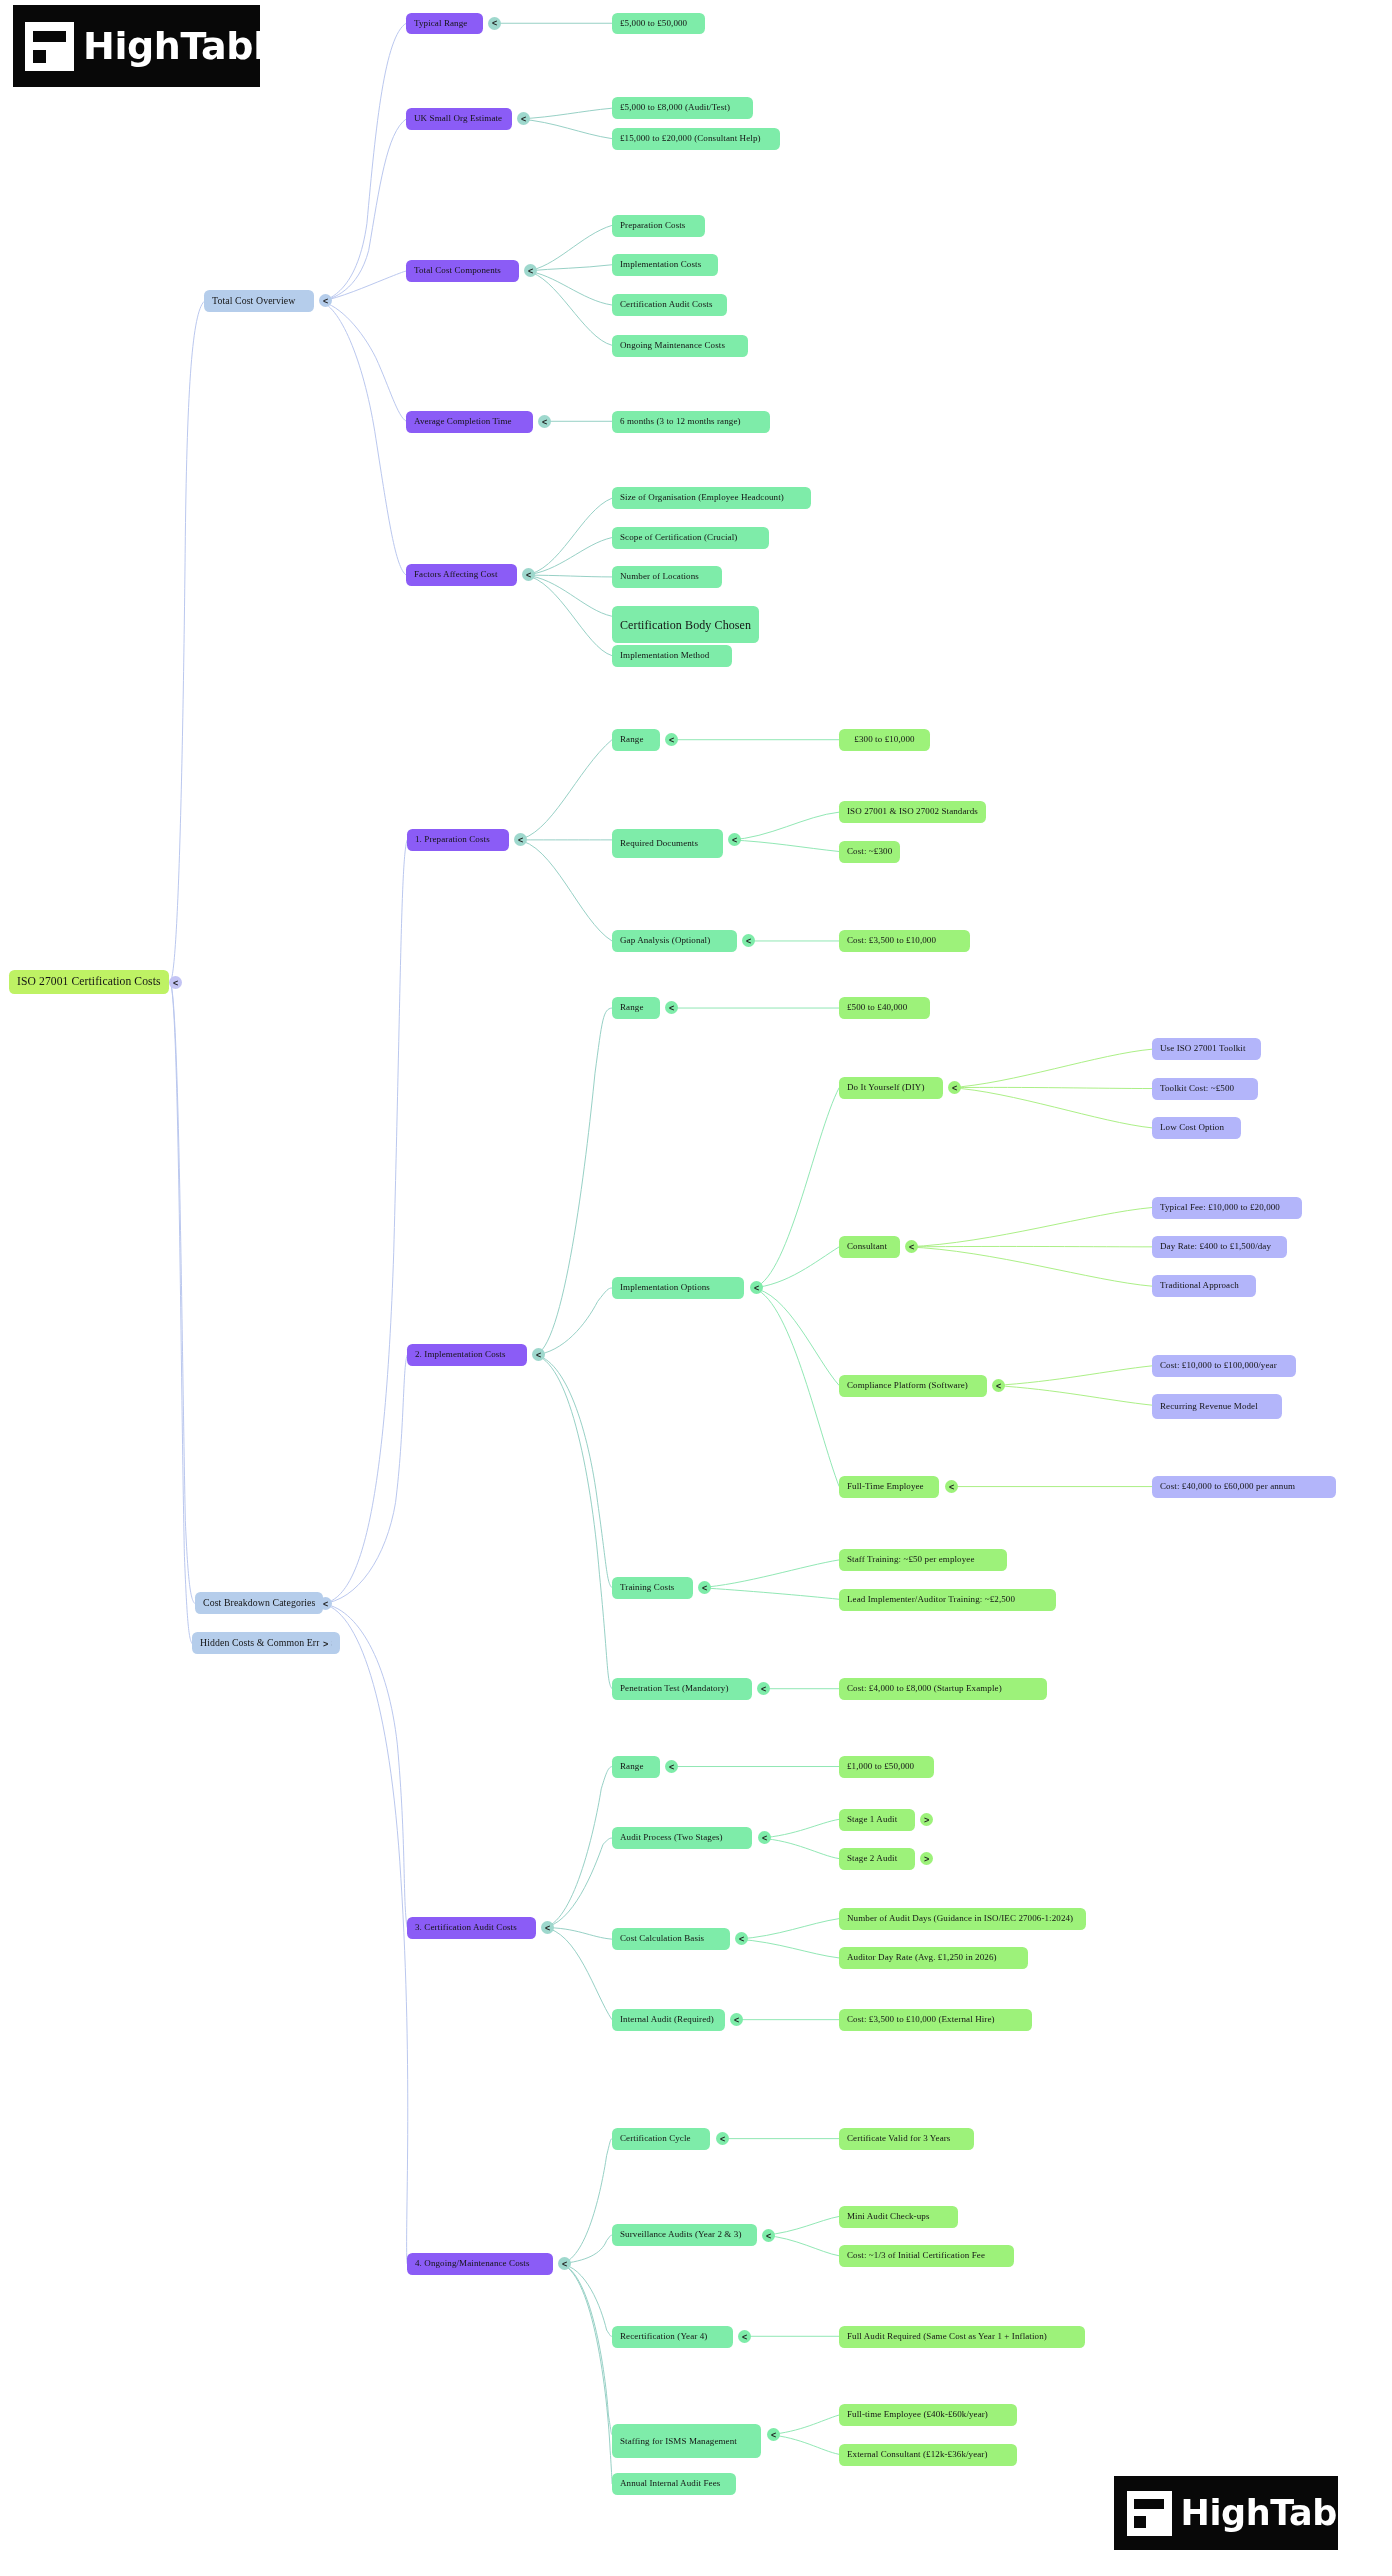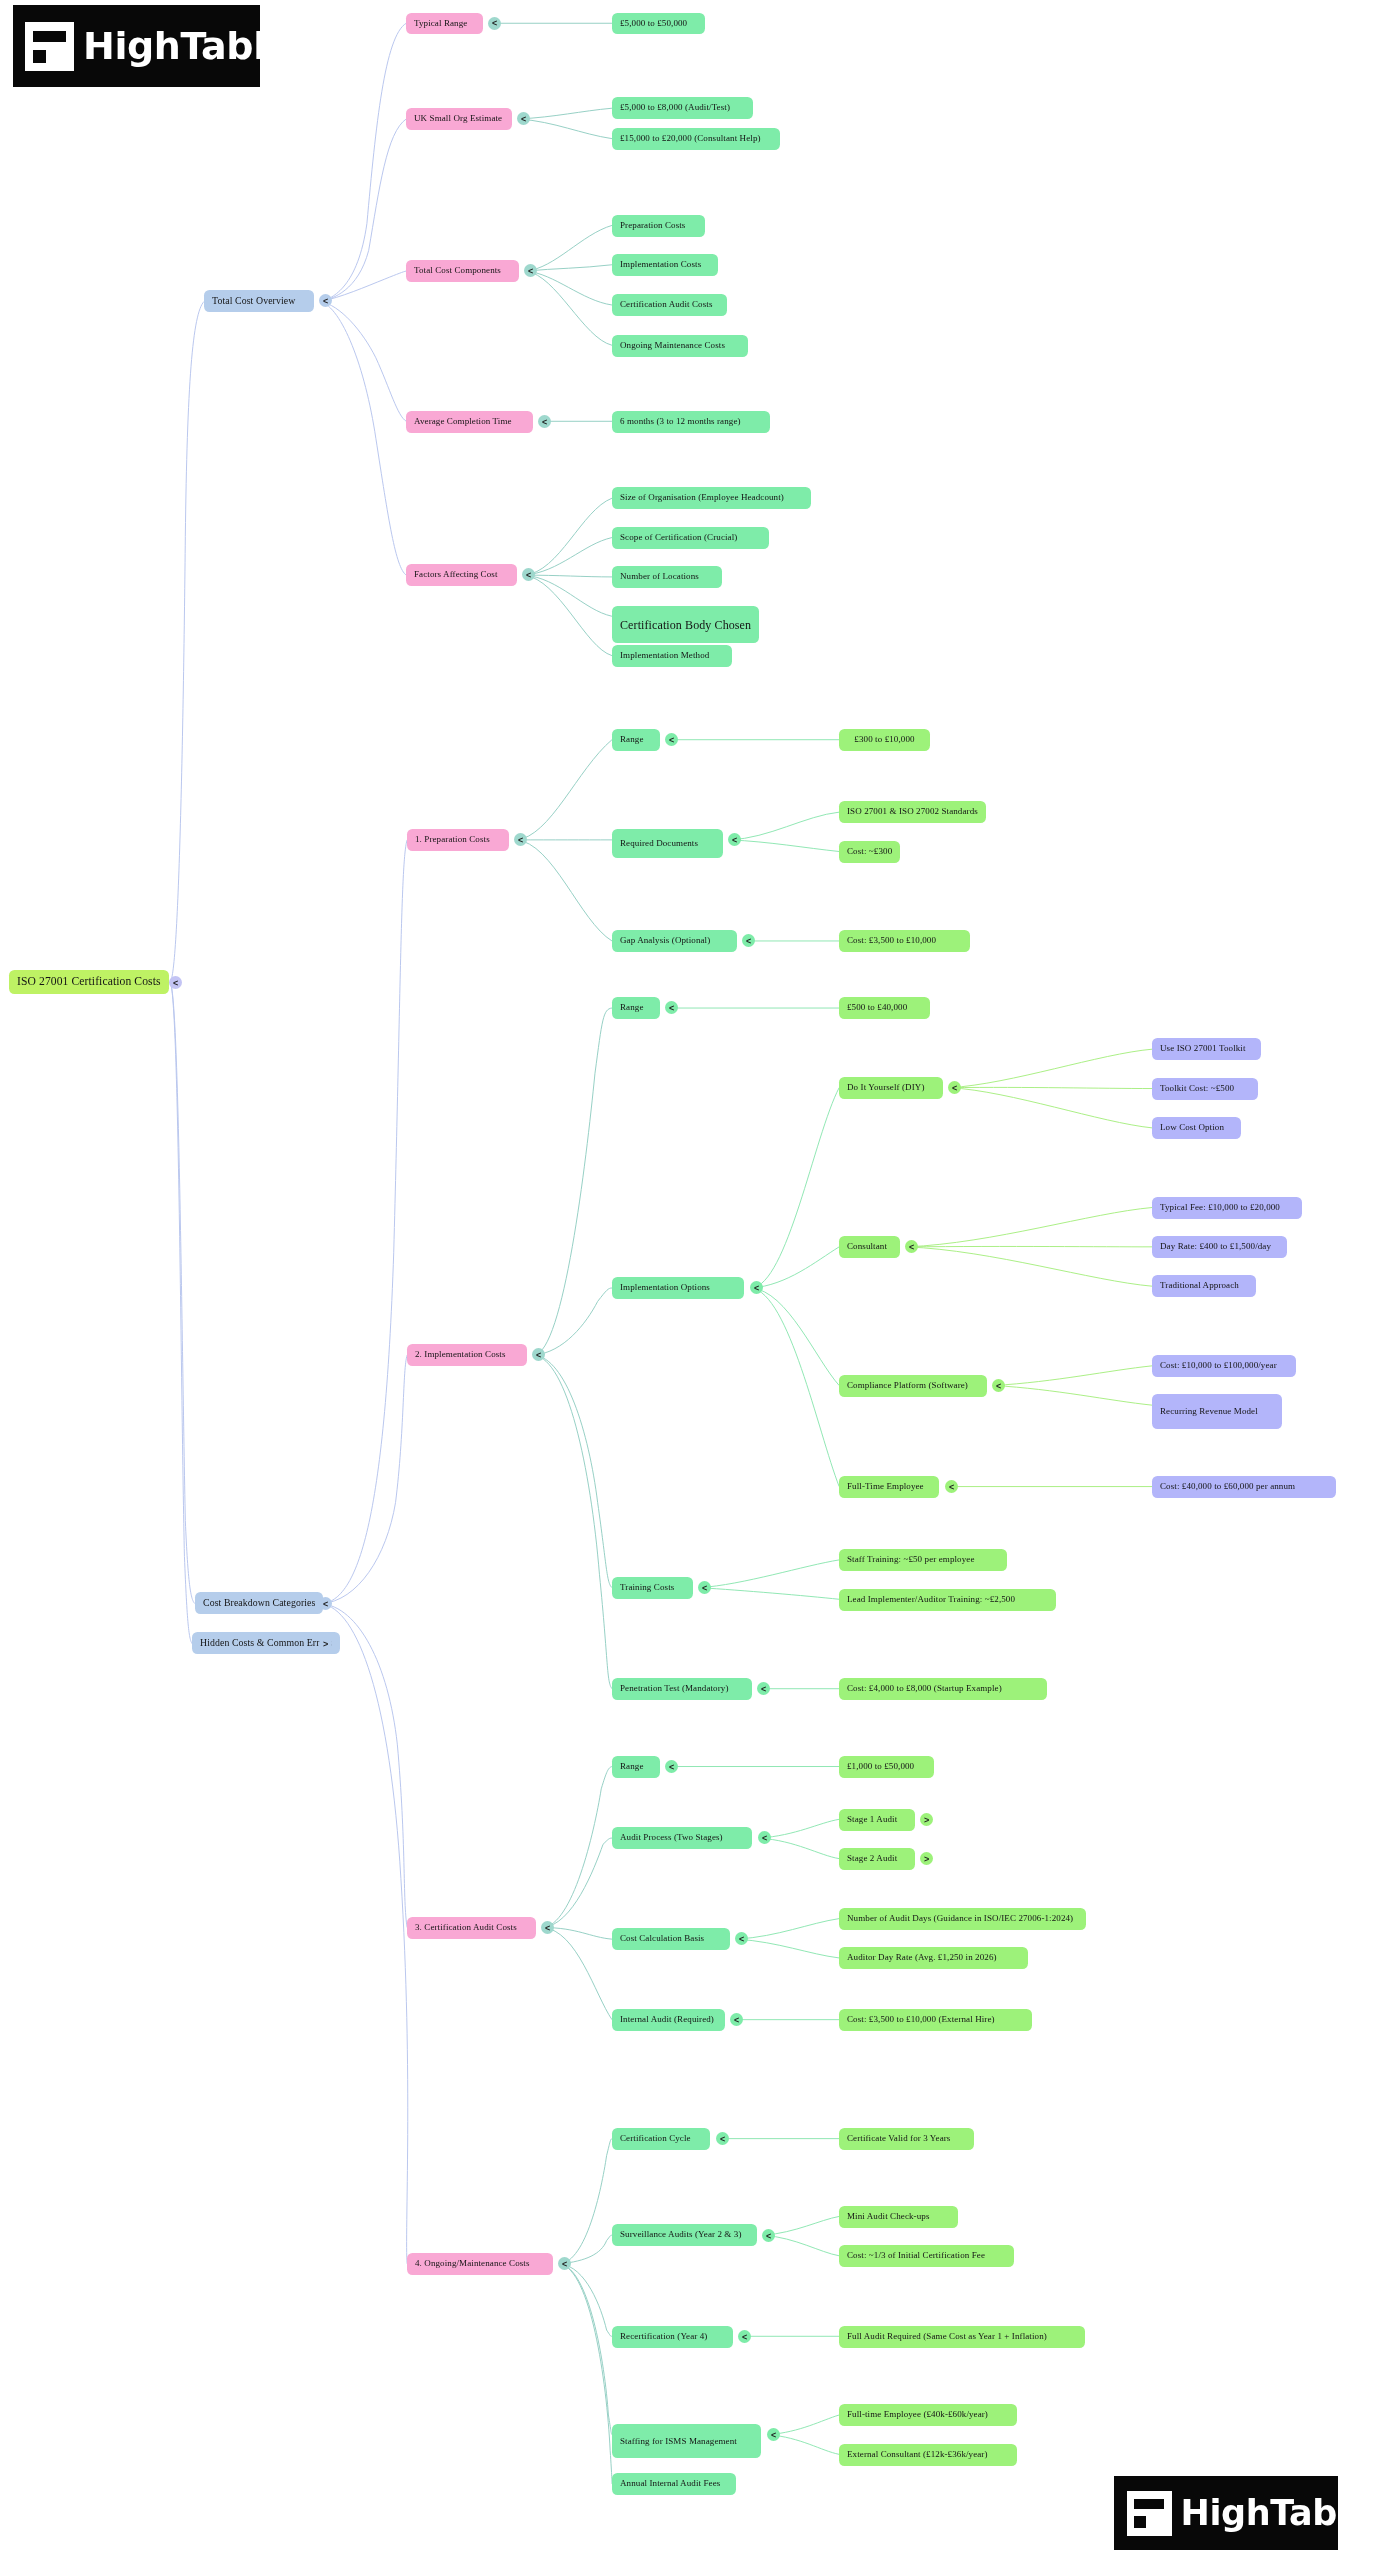--- a/index.html
+++ b/index.html
@@ -22,21 +22,21 @@
     white-space: nowrap;
     color: #141414;
     line-height: 1;
     letter-spacing: 0.1px;
   }
   .node span { display: block; }
 
   
   .lvl0 { background: #bef264; }
   .lvl1 { background: #b5cdeb; }
-  .lvl2 { background: #f9a8d4; }
+  .lvl2 { background: #8b5cf6; }
   .lvl3 { background: #7eeca9; }
   .lvl4 { background: #9df27a; }
   .lvl5 { background: #b3b5fa; }
 
   .toggle {
     position: absolute;
     width: 13.4px; height: 13.4px;
     border-radius: 50%;
     display: flex; align-items: center; justify-content: center;
     font-family: "Liberation Sans", sans-serif;
@@ -372,21 +372,21 @@
       <div class="node lvl5" style="left: 1152px; top: 1275px; min-width: 104px; height: 21.5px; font-size: 9px;">
         <span>Traditional Approach</span>
       </div>
       <div class="node lvl4" style="left: 839px; top: 1375px; min-width: 148px; height: 21.5px; font-size: 9px;">
         <span>Compliance Platform (Software)</span>
       </div>
       <div class="toggle tg-lvl4" style="left: 992px; top: 1379px;">&lt;</div>
       <div class="node lvl5" style="left: 1152px; top: 1355px; min-width: 144px; height: 21.5px; font-size: 9px;">
         <span>Cost: £10,000 to £100,000/year</span>
       </div>
-      <div class="node lvl5" style="left: 1152px; top: 1394px; min-width: 130px; height: 35px; font-size: 9px;">
+      <div class="node lvl5" style="left: 1152px; top: 1394px; min-width: 130px; height: 25px; font-size: 9px;">
         <span>Recurring Revenue Model</span>
       </div>
       <div class="node lvl4" style="left: 839px; top: 1476px; min-width: 100px; height: 21.5px; font-size: 9px;">
         <span>Full-Time Employee</span>
       </div>
       <div class="toggle tg-lvl4" style="left: 945px; top: 1480px;">&lt;</div>
       <div class="node lvl5" style="left: 1152px; top: 1476px; min-width: 184px; height: 21.5px; font-size: 9px;">
         <span>Cost: £40,000 to £60,000 per annum</span>
       </div>
       <div class="node lvl3" style="left: 612px; top: 1577px; min-width: 81px; height: 21.5px; font-size: 9px;">

